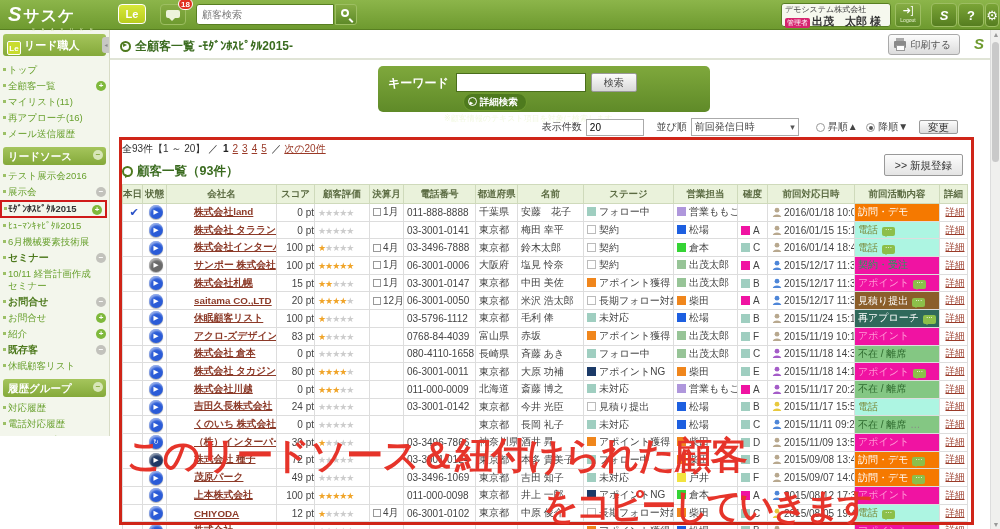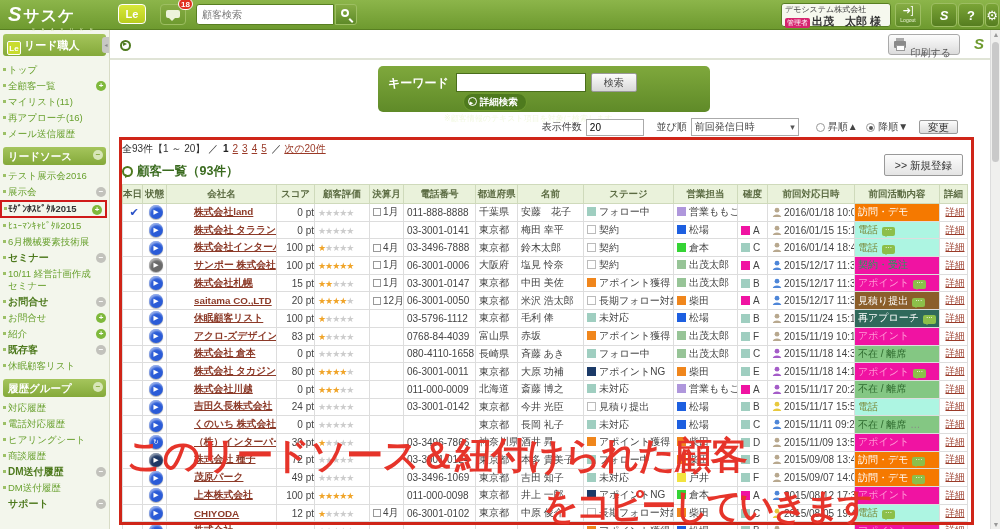--- a/index.html
+++ b/index.html
@@ -38,21 +38,21 @@
   .logout-btn .lg { font-size:5px; line-height:5px; display:block; color:#E8F2D2; }
   .sq-btn { position:absolute; top:3px; width:26px; height:24px; background:linear-gradient(#7AA436,#567E20);
     border:1px solid #9DBE62; border-radius:4px; color:#fff; font-weight:bold; font-size:13px; text-align:center; line-height:23px; }
 
   
   #scrollbar { position:absolute; left:990px; top:30px; width:10px; height:499px; background:#F0F0EE; border-left:1px solid #DDD; z-index:4; }
   #scrollbar .arr { position:absolute; left:1px; width:8px; font-size:7px; color:#999; text-align:center; }
   #scrollbar .thumb { position:absolute; left:1px; top:12px; width:7px; height:120px; background:#C9C9C9; border-radius:4px; }
 
   
-  #sidebar { position:absolute; left:0; top:30px; width:110px; height:499px; background:#F3F6EC; border-right:1px solid #D8DCC6; overflow:hidden; z-index:3; }
+  #sidebar { position:absolute; left:0; top:30px; width:110px; height:406px; background:#F3F6EC; border-right:1px solid #D8DCC6; overflow:hidden; z-index:3; }
   .sb-head { margin:4px 3px 6px 3px; height:22px; background:linear-gradient(#A5C55C,#84A93A); border-radius:3px; color:#fff;
     font-weight:bold; font-size:11px; line-height:22px; padding-left:4px; position:relative; }
   .sb-le { display:inline-block; width:14px; height:14px; background:#C9DC2E; border:1px solid #fff; border-radius:2px; color:#fff;
     font-size:8px; font-weight:bold; text-align:center; line-height:13px; vertical-align:-2px; margin-right:3px; }
   .collapse-tab { position:absolute; right:-4px; top:3px; width:8px; height:16px; background:#C8C8C4; border-radius:3px 0 0 3px;
     color:#888; font-size:6px; line-height:16px; text-align:center; }
   .sb-item { position:relative; font-size:9.5px; line-height:12px; padding:2px 12px 2px 8px; color:#69A12F; cursor:pointer; }
   .sb-item .bullet { position:absolute; left:3px; top:6px; width:3px; height:3px; background:#9CC066; }
   .sb-item.bold { font-weight:bold; color:#4E7A1E; font-size:10px; }
   .sb-item.section { background:linear-gradient(#A5C55C,#84A93A); border-radius:3px; margin:5px 3px 3px 3px; color:#fff;
@@ -65,21 +65,21 @@
   .sb-item.hl { border:2px solid #CF1A1A; padding:1px 12px 1px 6px; font-weight:bold; color:#333; margin-right:2px; }
   .sb-item.hl .bullet { left:2px; top:5px; }
 
   
   #main { position:absolute; left:110px; top:30px; width:880px; height:499px; background:#fff; }
   .title-row { position:absolute; left:0; top:0; width:880px; height:30px; border-bottom:2px solid #E0E4D6; }
   .page-title { position:absolute; left:10px; top:8px; font-size:12px; font-weight:bold; color:#3A6B1F; }
   .oicon { display:inline-block; width:11px; height:11px; border:2px solid #4E7A1E; border-radius:50%; position:relative; vertical-align:-2px; margin-right:4px; background:#fff; }
   .oicon::after { content:"▸"; position:absolute; left:1px; top:-3px; font-size:8px; color:#4E7A1E; }
   .print-btn { position:absolute; right:30px; top:4px; height:21px; background:linear-gradient(#FCFCFC,#DCDCDC); border:1px solid #AAA;
-    border-radius:3px; font-size:10px; color:#555; padding:8px 8px 0 22px; line-height:19px; }
+    border-radius:3px; font-size:10px; color:#555; padding:0 8px 0 22px; line-height:19px; }
   .printer { position:absolute; left:5px; top:6px; width:12px; height:7px; background:#8A8A8A; border-radius:1px; }
   .printer::before { content:""; position:absolute; left:2px; top:-3px; width:8px; height:3px; background:#AAA; }
   .printer::after { content:""; position:absolute; left:2px; top:4px; width:7px; height:4px; background:#fff; border:1px solid #999; }
   .refresh-s { position:absolute; right:6px; top:5px; font-size:15px; font-weight:bold; font-style:italic; color:#6E9A2F; }
 
   .kw-panel { position:absolute; left:268px; top:36px; width:332px; height:46px; background:linear-gradient(#7FA83C,#5F8A28);
     border-radius:5px; padding:7px 8px 0 10px; }
   .kw-label { float:left; color:#fff; font-weight:bold; font-size:12px; line-height:20px; margin-right:7px; }
   .kw-input { float:left; width:130px; height:19px; border:1px solid #4A6E1C; font-size:10px; padding:0 3px; }
   .kw-search-btn { float:left; height:19px; margin-left:5px; background:linear-gradient(#FCFCFC,#D8D8D8); border:1px solid #999;
@@ -206,21 +206,21 @@
       <div class="sb-item link"><span class="bullet"></span><span>ヒアリングシート</span></div>
       <div class="sb-item link"><span class="bullet"></span><span>商談履歴</span></div>
       <div class="sb-item bold"><span class="bullet"></span><span>DM送付履歴</span><span class="tog minus">−</span></div>
       <div class="sb-item link"><span class="bullet"></span><span>DM送付履歴</span></div>
       <div class="sb-item bold"><span>サポート</span><span class="tog minus">−</span></div>
     </div>
 </div>
 
 <div id="main">
   <div class="title-row">
-    <div class="page-title"><span class="oicon"></span></div>
+    <div class="page-title"><span class="oicon"></span><span>全顧客一覧 -ﾓﾀﾞﾝﾎｽﾋﾟﾀﾙ2015-</span></div>
     <div class="print-btn"><span class="printer"></span><span>印刷する</span></div>
     <div class="refresh-s">S</div>
   </div>
 
   <div class="kw-panel">
     <div class="kw-label">キーワード</div>
     <input class="kw-input" value="" style="">
     <div class="kw-search-btn">検索</div>
     <div class="kw-adv-btn"><span class="oc"></span><span>詳細検索</span></div>
     <div class="kw-note">※顧客情報のテキスト項目を対象に検索します。</div>

